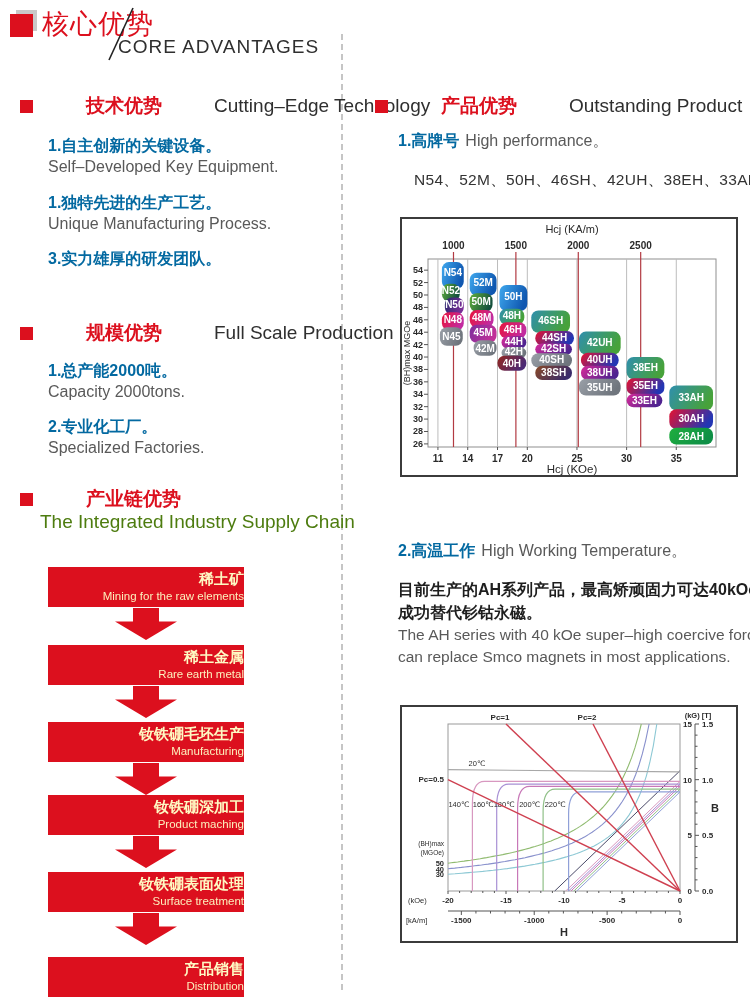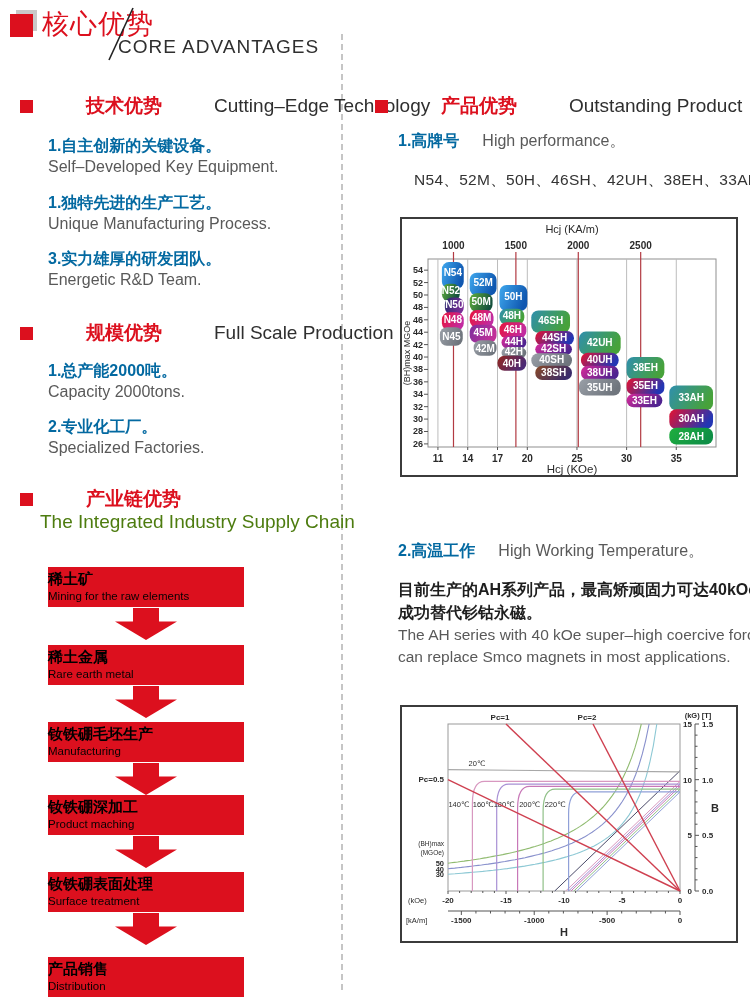--- a/index.html
+++ b/index.html
@@ -21,28 +21,28 @@
   .sq{width:13px;height:13px;background:var(--red);display:inline-block;margin-right:9px;flex:none;}
   .sec-cn{color:var(--red);font-weight:bold;margin-right:8px;}
   .sec-en{color:#2f2f2f;}
   .chain-en{position:absolute;font-size:19px;color:#4d7c0f;white-space:nowrap;}
   
   .item{position:absolute;font-size:16px;line-height:21px;white-space:nowrap;}
   .item-cn{color:#0369a1;font-weight:bold;}
   .item-en{color:#595959;}
   .ritem{position:absolute;font-size:16px;white-space:nowrap;}
   .ritem .item-cn{display:inline;}
-  .ritem .item-en{display:inline;margin-left:23px;text-align:right;}
+  .ritem .item-en{display:inline;margin-left:6px;text-align:right;}
   .grades{position:absolute;font-size:15.5px;color:#333;letter-spacing:0.3px;white-space:nowrap;}
   .para{position:absolute;white-space:nowrap;}
   .para-cn{font-size:16px;font-weight:bold;color:#1e1e1e;line-height:23px;}
   .para-en{font-size:15.5px;color:#595959;line-height:22px;}
   
   .flow-box{position:absolute;left:48px;width:196px;height:40px;background:var(--red);
-    color:#000000;text-align:left;padding-top:2px;box-sizing:border-box;}
+    color:#fef9c3;text-align:right;padding-top:2px;box-sizing:border-box;}
   .fb-cn{font-size:15px;font-weight:bold;line-height:20px;}
   .fb-en{font-size:11.5px;line-height:14px;opacity:.96;}
   .flow-arrow{position:absolute;left:115px;width:62px;height:32px;background:var(--red);
     clip-path:polygon(29% 0,71% 0,71% 42%,100% 42%,50% 100%,0 42%,29% 42%);}
   
   .chart-box{position:absolute;border:2px solid #3b3b3b;background:#fff;}
 </style>
 </head>
 <body>
 
@@ -66,21 +66,20 @@
 <div class="item" style="left:48px;top:135px">
   <div class="item-cn">1.自主创新的关键设备。</div>
   <div class="item-en">Self–Developed Key Equipment.</div>
 </div>
 <div class="item" style="left:48px;top:192px">
   <div class="item-cn">1.独特先进的生产工艺。</div>
   <div class="item-en">Unique Manufacturing Process.</div>
 </div>
 <div class="item" style="left:48px;top:248px">
   <div class="item-cn">3.实力雄厚的研发团队。</div>
-  <div class="item-en">Energetic R&amp;D Team.</div>
 </div>
 
 <div class="sec" style="left:20px;top:320px">
   <span class="sq"></span>
   <span class="sec-cn">规模优势</span>
   <span class="sec-en">Full Scale Production</span>
 </div>
 <div class="item" style="left:48px;top:360px">
   <div class="item-cn">1.总产能2000吨。</div>
   <div class="item-en">Capacity 2000tons.</div>

